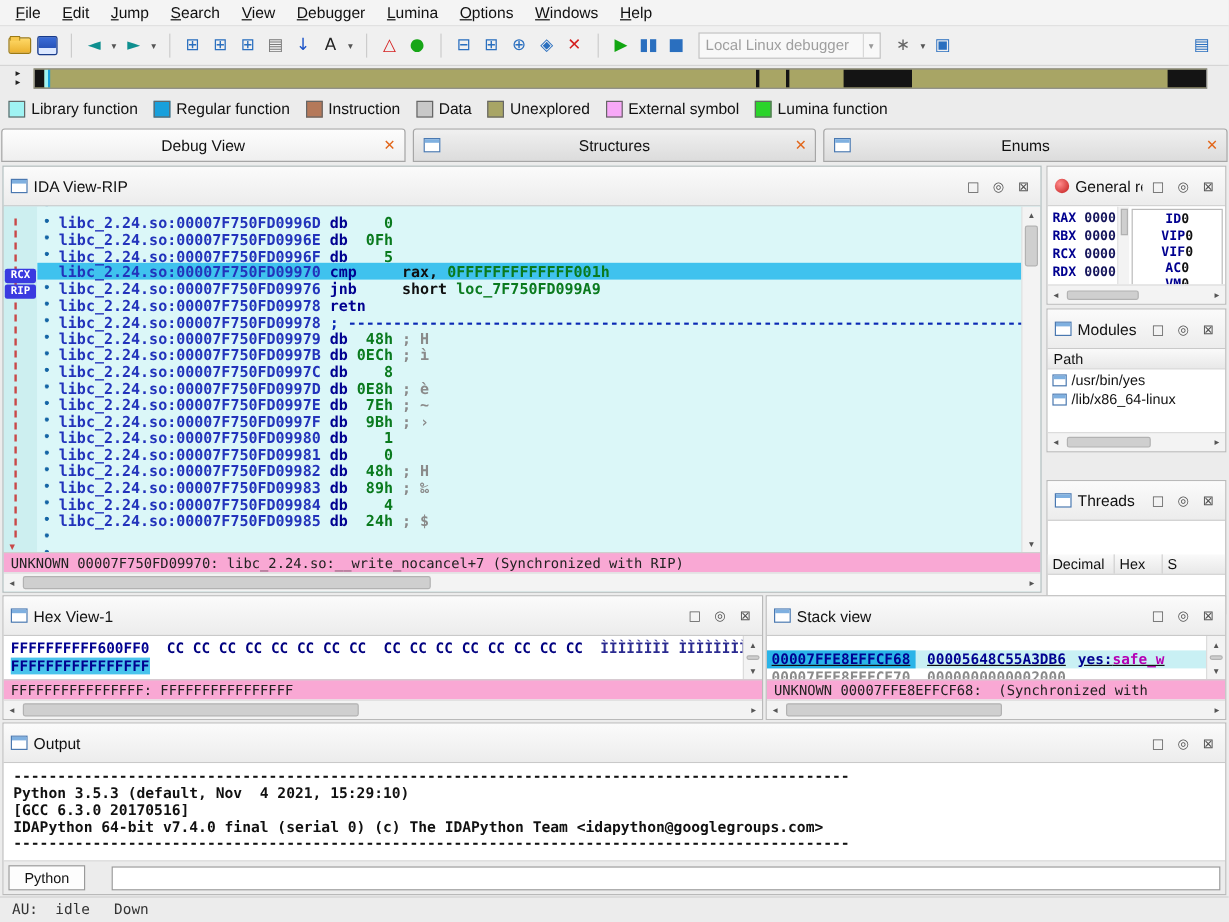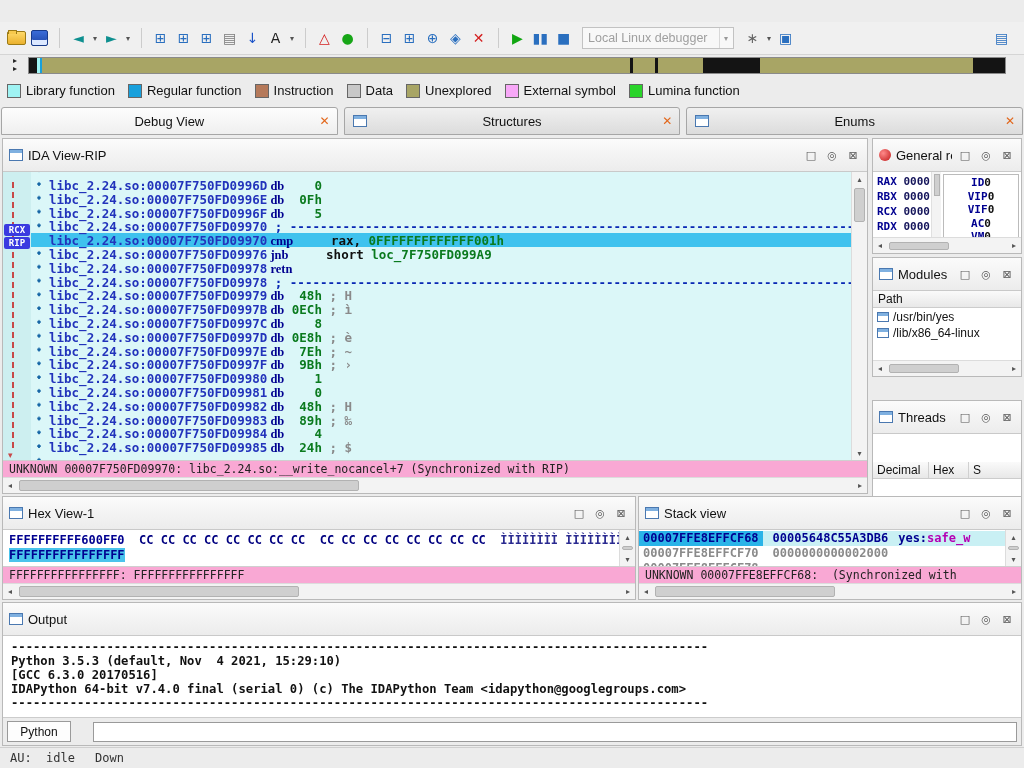--- a/index.html
+++ b/index.html
@@ -66,21 +66,21 @@
 #ida-body{flex:1;display:flex;overflow:hidden;}
 #ida-margin{width:28px;background:#cdeff0;position:relative;flex:0 0 28px;}
 .flowline{position:absolute;left:9px;top:10px;bottom:12px;border-left:2px dashed #c84848;}
 .flowhead{position:absolute;left:5px;bottom:0;color:#c84848;font-size:9px;}
 .ptr{position:absolute;left:1px;width:26px;height:12px;background:#3a3ae0;color:#fff;font:bold 9px "DejaVu Sans Mono",monospace;display:flex;align-items:center;justify-content:center;border-radius:2px;z-index:3;}
 #ida-listing{flex:1;overflow:hidden;position:relative;padding-top:6px;background:#dbf7f8;background-image:radial-gradient(circle at 8px 8px,#1565a5 1.4px,transparent 2px);background-size:18px 13.8px;background-repeat:repeat-y;background-position:0 4px;}
 .dline{height:13.8px;line-height:13.8px;font:bold 12.5px "DejaVu Sans Mono",monospace;white-space:pre;padding-left:18px;}
 .dline span{white-space:pre;}
 .dline.hl{background-color:#3fc2ee;}
 .la{color:#2233bb;}
-.lm{color:#000090;font-family:Liberation Serif, serif;}
+.lm{color:#000090;}
 .lo{color:#101010;}
 .ln{color:#0a7a1e;}
 .lc{color:#8a8a8a;}
 .ls{color:#0a28b4;}
 
 
 #regs{left:872px;top:138px;width:150px;height:116px;}
 #regs-body{flex:1;display:flex;overflow:hidden;background:#fff;}
 #reg-list{width:58px;overflow:hidden;padding:2px 0 0 4px;flex:0 0 58px;}
 .reg-row{font:bold 11px "DejaVu Sans Mono",monospace;height:15px;line-height:15px;white-space:pre;overflow:hidden;}
@@ -120,21 +120,21 @@
 #hex-body{flex:1;display:flex;overflow:hidden;background:#fff;}
 #hex-lines{flex:1;padding:3px 0 0 6px;overflow:hidden;}
 .hline{font:bold 12px "DejaVu Sans Mono",monospace;height:15px;line-height:15px;white-space:pre;color:#000080;}
 .hline .ha{color:#000090;}
 .hline.cur .ha{background:#49c3ec;}
 .hasc{color:#2a2a90;}
 
 
 #stk{left:638px;top:496px;width:384px;height:104px;}
 #stk-body{flex:1;display:flex;overflow:hidden;background:#fff;}
-#stk-lines{flex:1;overflow:hidden;padding-top:1px;}
+#stk-lines{flex:1;overflow:hidden;padding-top:12px;text-decoration:underline;}
 .srow{display:flex;font:bold 12px "DejaVu Sans Mono",monospace;height:15px;line-height:15px;white-space:pre;}
 .srow .sa{color:#000090;padding:0 4px;}
 .srow .sv{color:#000090;padding-left:10px;}
 .srow .sm{color:#000090;padding-left:10px;}
 .srow .ss{color:#b400b4;}
 .srow.sel{background:#c9f0f4;}
 .srow.sel .sa{background:#2ab4e8;}
 .srow.dim .sa,.srow.dim .sv{color:#8a8a8a;}
 
 
@@ -147,20 +147,35 @@
 
 
 #statusbar{position:absolute;left:0;top:747px;width:100%;height:21px;background:#ececec;border-top:1px solid #cfcfcf;display:flex;align-items:center;font:12px "DejaVu Sans Mono",monospace;color:#333;}
 #statusbar .cell{padding:0 10px;white-space:pre;}
 </style>
 </head>
 <body>
 
 <div id="app">
 
+  <div id="menubar">
+    <div style="display:flex;">
+
+    <span class="menu-item">File</span>
+        <span class="menu-item">Edit</span>
+        <span class="menu-item">Jump</span>
+        <span class="menu-item">Search</span>
+        <span class="menu-item">View</span>
+        <span class="menu-item">Debugger</span>
+        <span class="menu-item">Lumina</span>
+        <span class="menu-item">Options</span>
+        <span class="menu-item">Windows</span>
+        <span class="menu-item">Help</span>
+      </div>
+  </div>
 
   <div id="toolbar">
     <div class="tbgroup">
 
     <span class="tbi tb-folder"></span>
         <span class="tbi tb-disk"></span>
         <span class="tbi tbsep"></span>
         <span class="tbi" style="color: rgb(14, 143, 143);">◄</span>
         <span class="tbi tb-dd">▾</span>
         <span class="tbi" style="color: rgb(14, 143, 143);">►</span>
@@ -291,21 +306,20 @@
         <div class="flowhead">▾</div>
         <div class="ptr" style="top:52px;">RCX</div>
         <div class="ptr" style="top:65px;">RIP</div>
       </div>
       <div id="ida-listing">
         <div>
 
         <div class="dline"><span class="la">libc_2.24.so:00007F750FD0996D</span><span class="lm"> db</span><span class="lo"></span><span class="ln">    0</span><span class="lc"></span><span class="ls"></span></div>
             <div class="dline"><span class="la">libc_2.24.so:00007F750FD0996E</span><span class="lm"> db</span><span class="lo"></span><span class="ln">  0Fh</span><span class="lc"></span><span class="ls"></span></div>
             <div class="dline"><span class="la">libc_2.24.so:00007F750FD0996F</span><span class="lm"> db</span><span class="lo"></span><span class="ln">    5</span><span class="lc"></span><span class="ls"></span></div>
-            <div class="dline"><span class="la">libc_2.24.so:00007F750FD09970</span><span class="lm"></span><span class="lo"></span><span class="ln"></span><span class="lc"></span><span class="ls"> ; ---------------------------------------------------------------------------</span></div>
             <div class="dline hl"><span class="la">libc_2.24.so:00007F750FD09970</span><span class="lm"> cmp</span><span class="lo">     rax, </span><span class="ln">0FFFFFFFFFFFFF001h</span><span class="lc"></span><span class="ls"></span></div>
             <div class="dline"><span class="la">libc_2.24.so:00007F750FD09976</span><span class="lm"> jnb</span><span class="lo">     short </span><span class="ln">loc_7F750FD099A9</span><span class="lc"></span><span class="ls"></span></div>
             <div class="dline"><span class="la">libc_2.24.so:00007F750FD09978</span><span class="lm"> retn</span><span class="lo"></span><span class="ln"></span><span class="lc"></span><span class="ls"></span></div>
             <div class="dline"><span class="la">libc_2.24.so:00007F750FD09978</span><span class="lm"></span><span class="lo"></span><span class="ln"></span><span class="lc"></span><span class="ls"> ; ---------------------------------------------------------------------------</span></div>
             <div class="dline"><span class="la">libc_2.24.so:00007F750FD09979</span><span class="lm"> db</span><span class="lo"></span><span class="ln">  48h</span><span class="lc"> ; H</span><span class="ls"></span></div>
             <div class="dline"><span class="la">libc_2.24.so:00007F750FD0997B</span><span class="lm"> db</span><span class="lo"></span><span class="ln"> 0ECh</span><span class="lc"> ; ì</span><span class="ls"></span></div>
             <div class="dline"><span class="la">libc_2.24.so:00007F750FD0997C</span><span class="lm"> db</span><span class="lo"></span><span class="ln">    8</span><span class="lc"></span><span class="ls"></span></div>
             <div class="dline"><span class="la">libc_2.24.so:00007F750FD0997D</span><span class="lm"> db</span><span class="lo"></span><span class="ln"> 0E8h</span><span class="lc"> ; è</span><span class="ls"></span></div>
             <div class="dline"><span class="la">libc_2.24.so:00007F750FD0997E</span><span class="lm"> db</span><span class="lo"></span><span class="ln">  7Eh</span><span class="lc"> ; ~</span><span class="ls"></span></div>
             <div class="dline"><span class="la">libc_2.24.so:00007F750FD0997F</span><span class="lm"> db</span><span class="lo"></span><span class="ln">  9Bh</span><span class="lc"> ; ›</span><span class="ls"></span></div>

